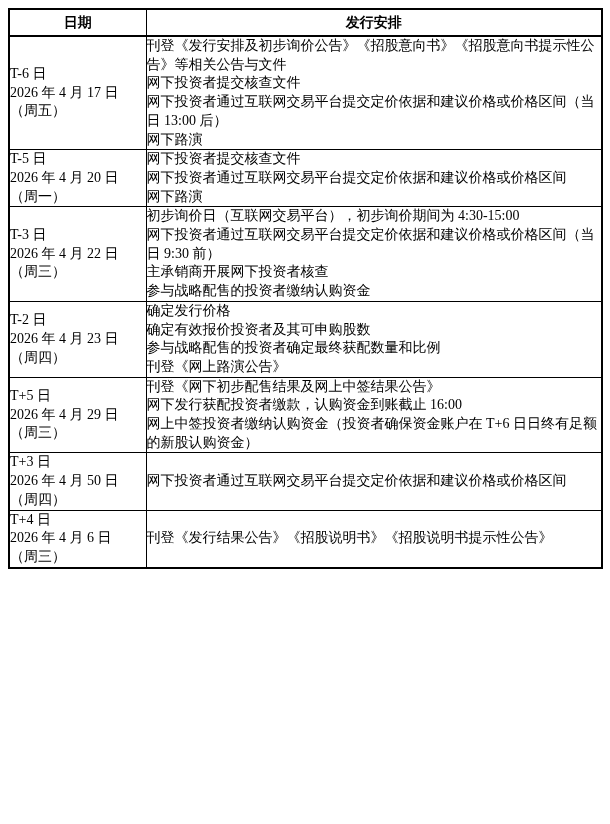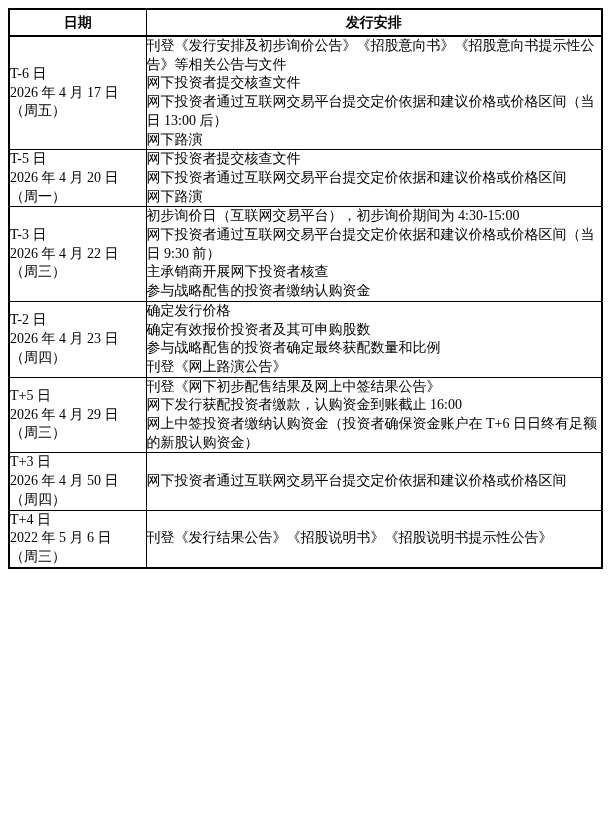--- a/index.html
+++ b/index.html
@@ -133,21 +133,21 @@
             <div>2026 年 4 月 50 日</div>
             <div>（周四）</div>
           </td>
           <td class="items-cell">
             <div class="arrangement-item">网下投资者通过互联网交易平台提交定价依据和建议价格或价格区间</div>
           </td>
         </tr>
         <tr>
           <td class="date-cell">
             <div>T+4 日</div>
-            <div>2022 年 5 月 6 日</div>
+            <div>2026 年 4 月 6 日</div>
             <div>（周三）</div>
           </td>
           <td class="items-cell">
             <div class="arrangement-item">刊登《发行结果公告》《招股说明书》《招股说明书提示性公告》</div>
           </td>
         </tr>
       </tbody>
   </table>
 </div>
 

